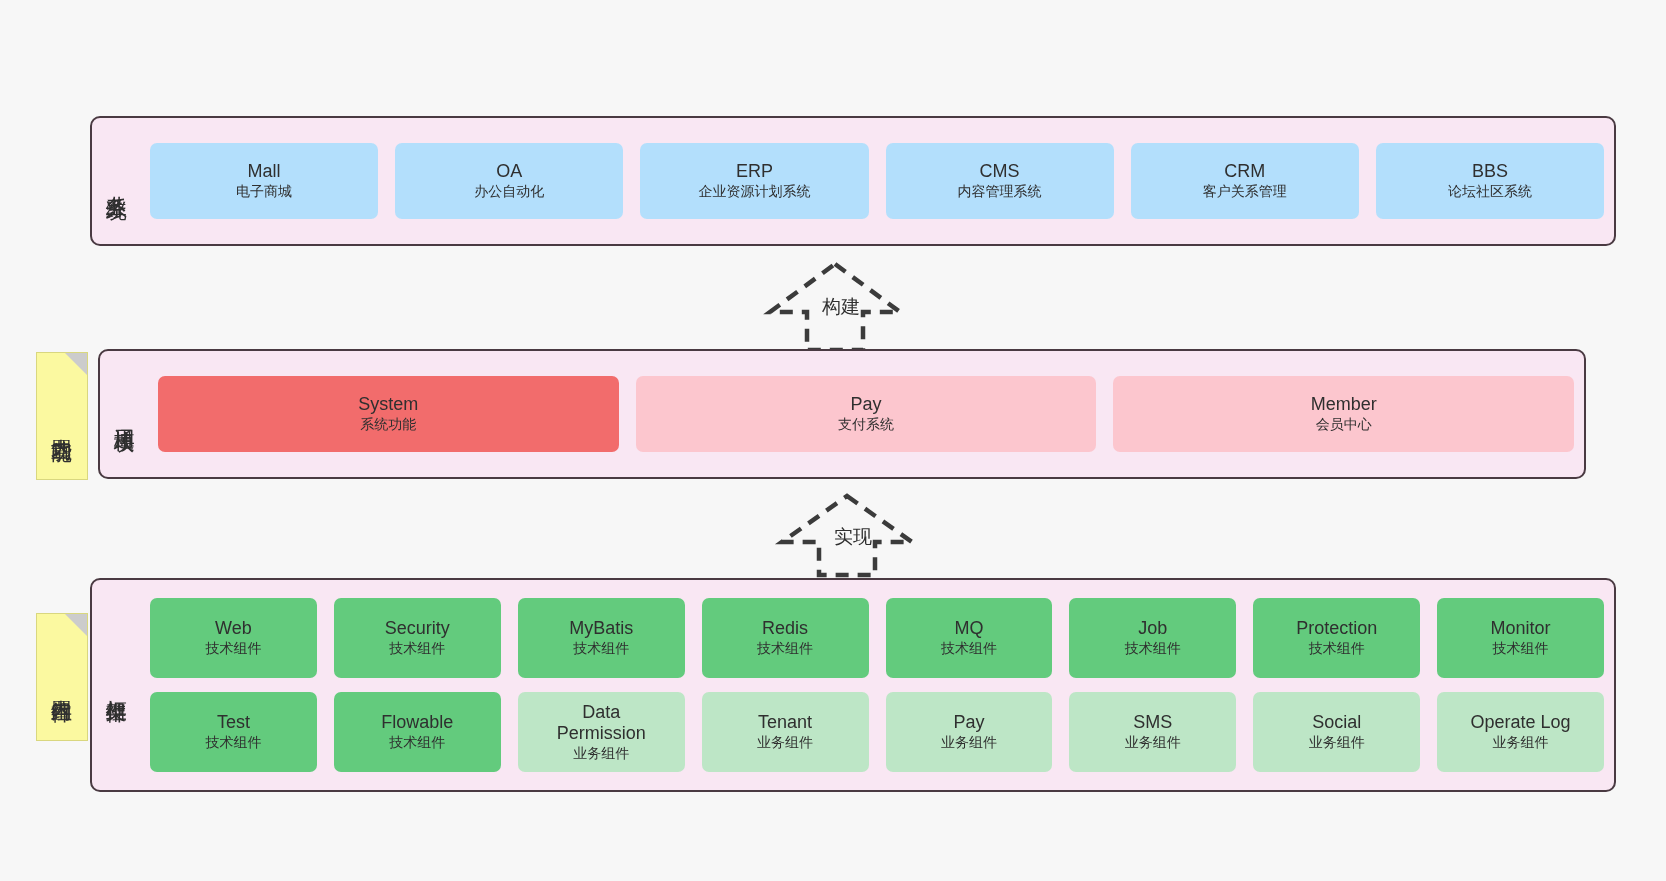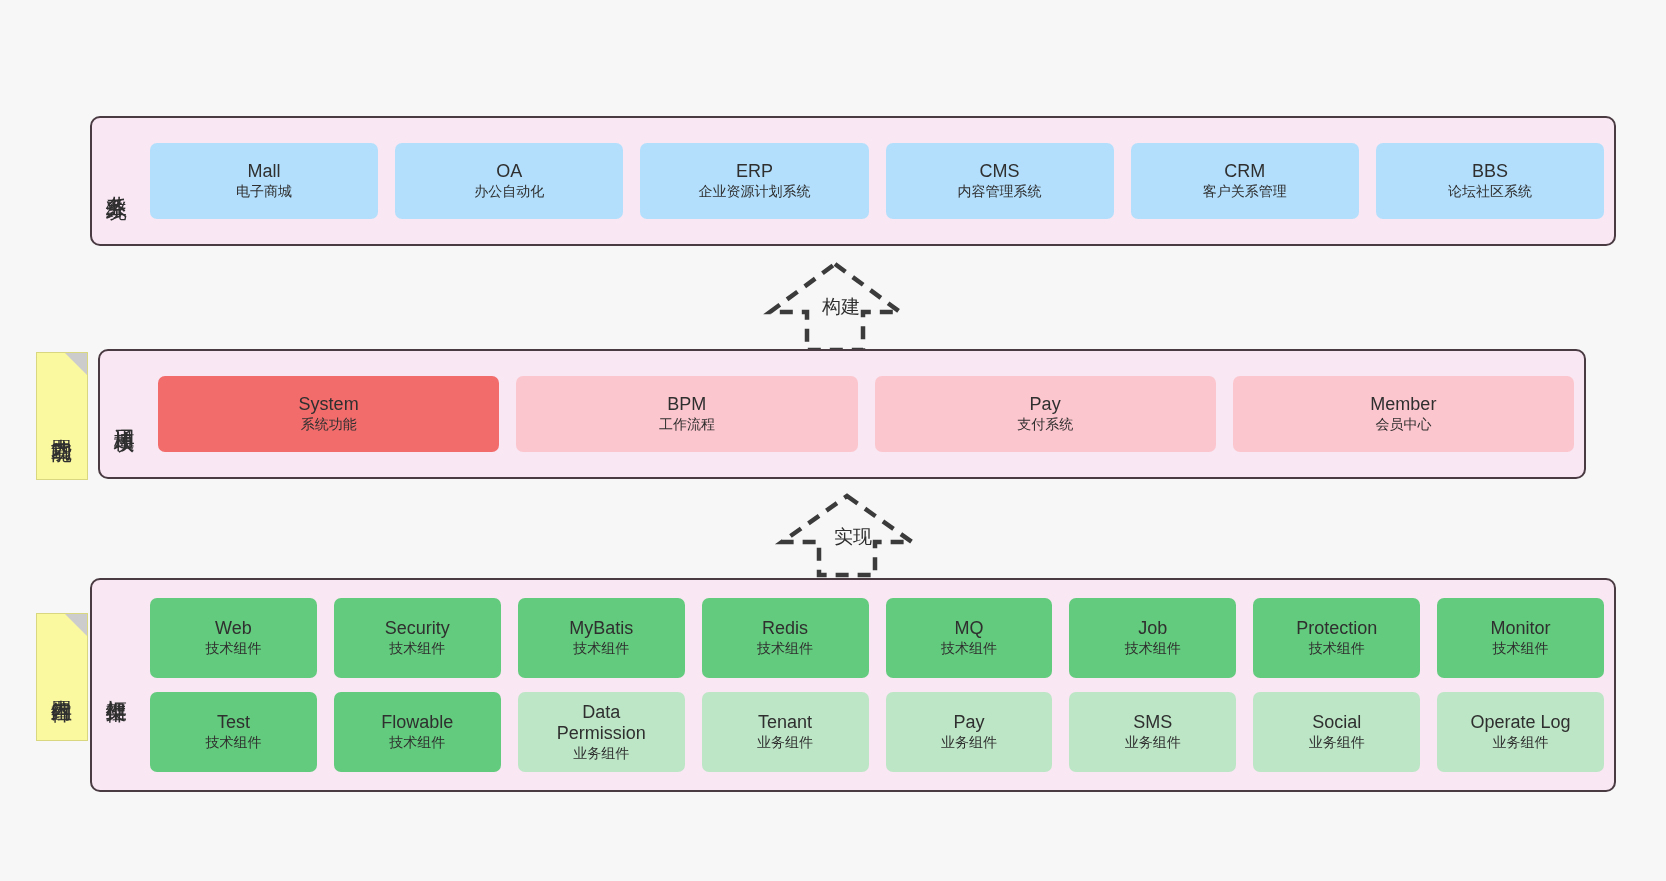--- a/index.html
+++ b/index.html
@@ -155,24 +155,20 @@
 
 <div class="layer" id="layer-1" style="left:90px; top:349px; width:1488px; height:130px;margin-left:8px;">
   <div class="layer-label">通用模块</div>
   <div class="layer-body">
     <div class="row" style="height:76px;">
       <div class="card c-red">
         <span class="t1">System</span>
         <span class="t2">系统功能</span>
       </div>
       <div class="card c-pink">
-        <span class="t1">BPM</span>
-        <span class="t2">工作流程</span>
-      </div>
-      <div class="card c-pink">
         <span class="t1">Pay</span>
         <span class="t2">支付系统</span>
       </div>
       <div class="card c-pink">
         <span class="t1">Member</span>
         <span class="t2">会员中心</span>
       </div>
     </div>
   </div>
 </div>

